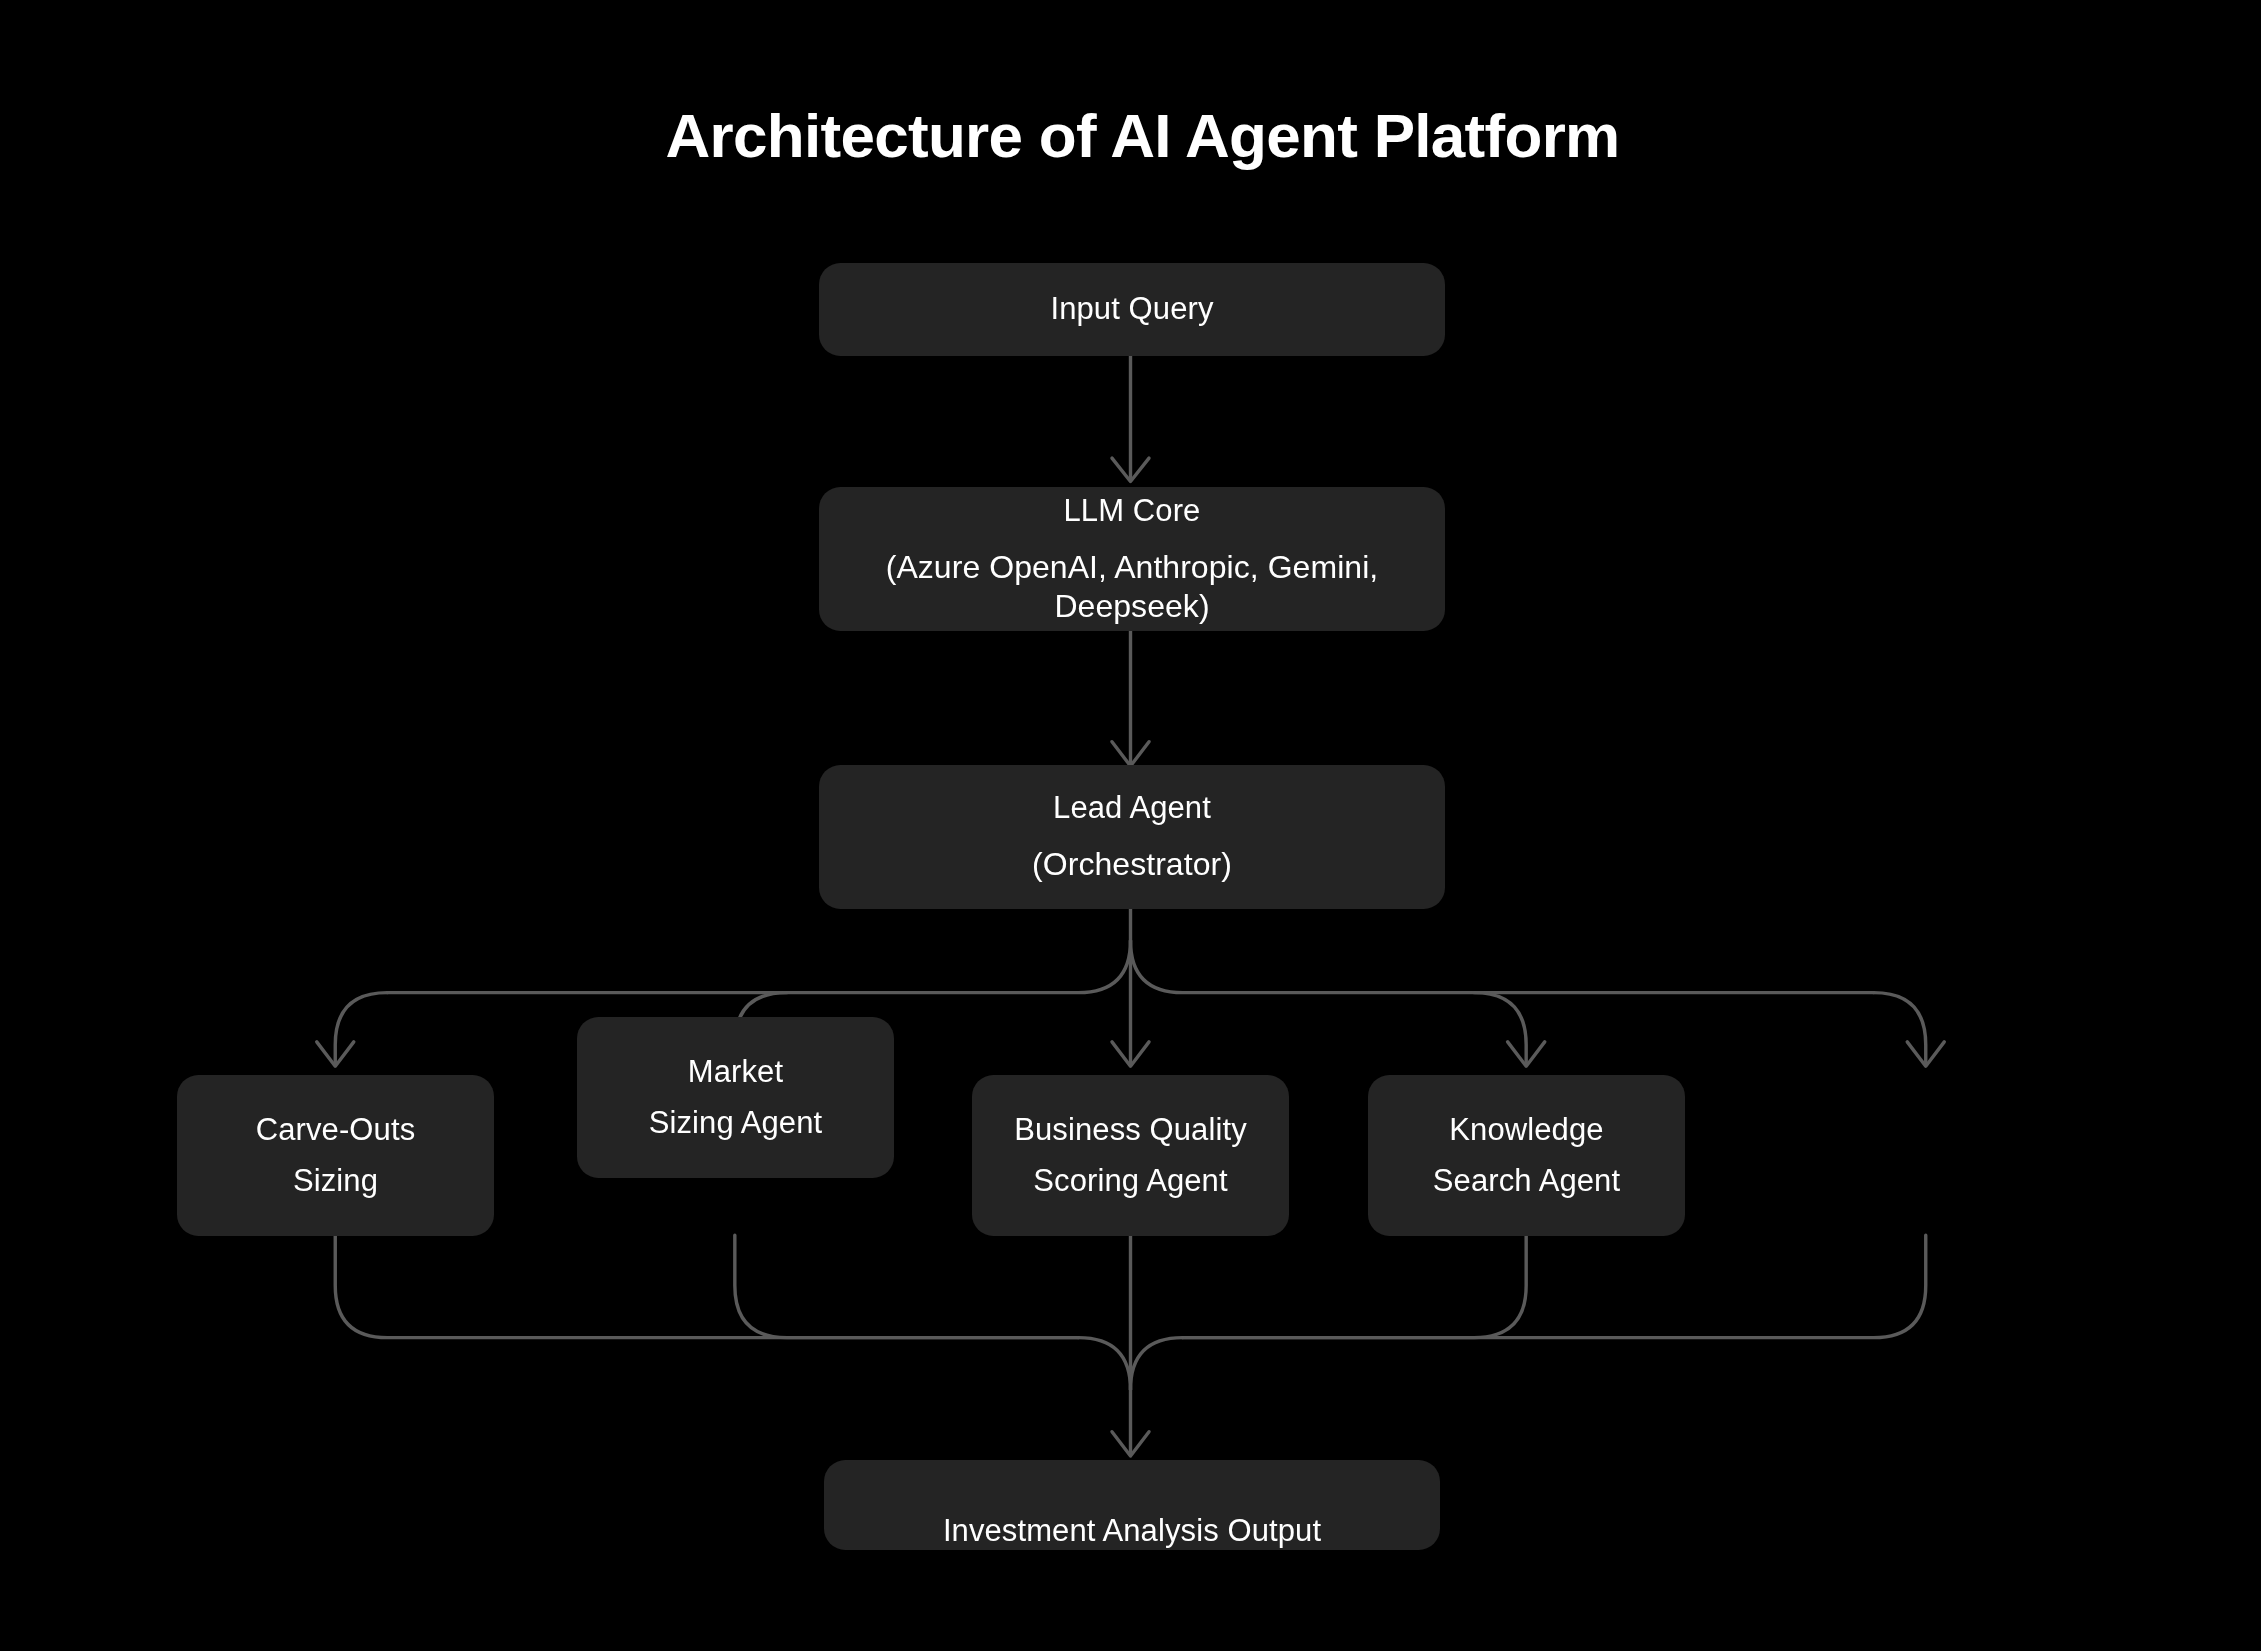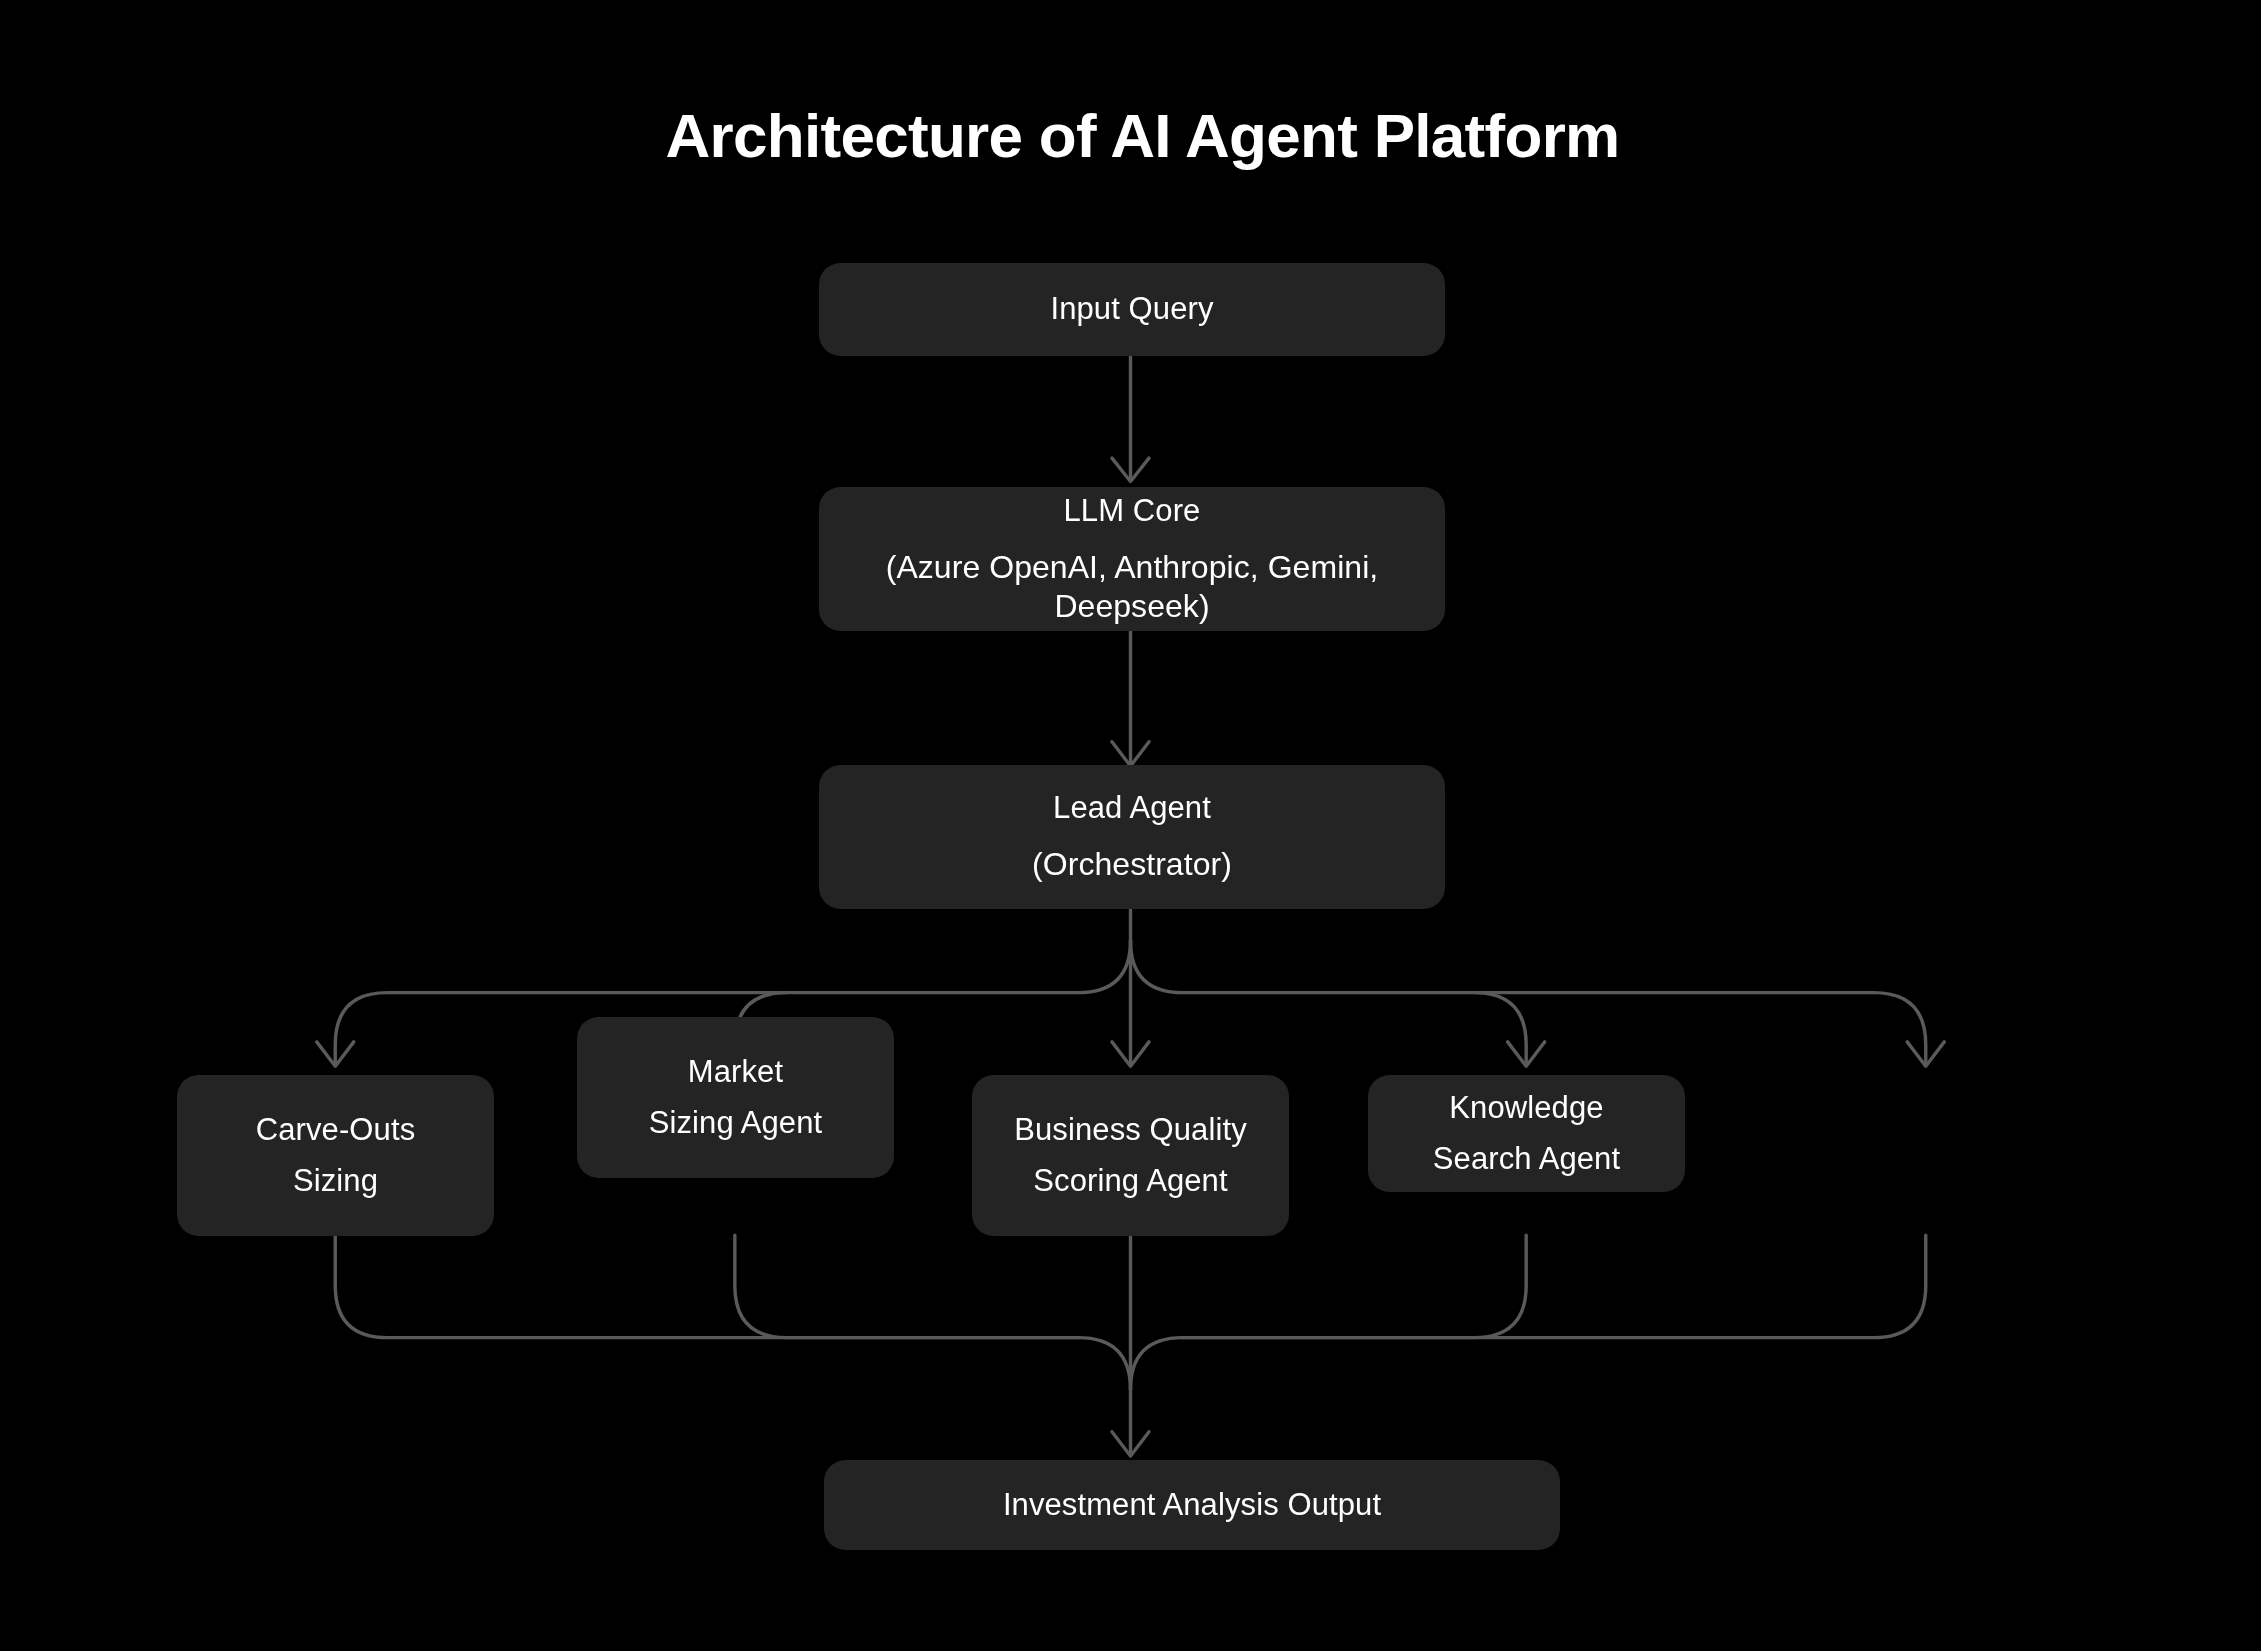--- a/index.html
+++ b/index.html
@@ -139,24 +139,24 @@
   <div class="node agent" style="left:577px; top:1017px; width:317px; height:161px;">
     <div class="node-title">Market
 Sizing Agent</div>
   </div>
 
   <div class="node agent" style="left:972px; top:1075px; width:317px; height:161px;">
     <div class="node-title">Business Quality
 Scoring Agent</div>
   </div>
 
-  <div class="node agent" style="left:1368px; top:1075px; width:317px; height:117px;">
+  <div class="node agent" style="left:1368px; top:1075px; width:317px; height:161px;">
     <div class="node-title">Knowledge
 Search Agent</div>
   </div>
 
 
-  <div class="node" style="left:824px; top:1460px; width:736px; height:90px;">
+  <div class="node" style="left:824px; top:1460px; width:616px; height:90px;justify-content:flex-end;">
     <div class="node-title">Investment Analysis Output</div>
   </div>
 
 </div>
 
 
 </body></html>

